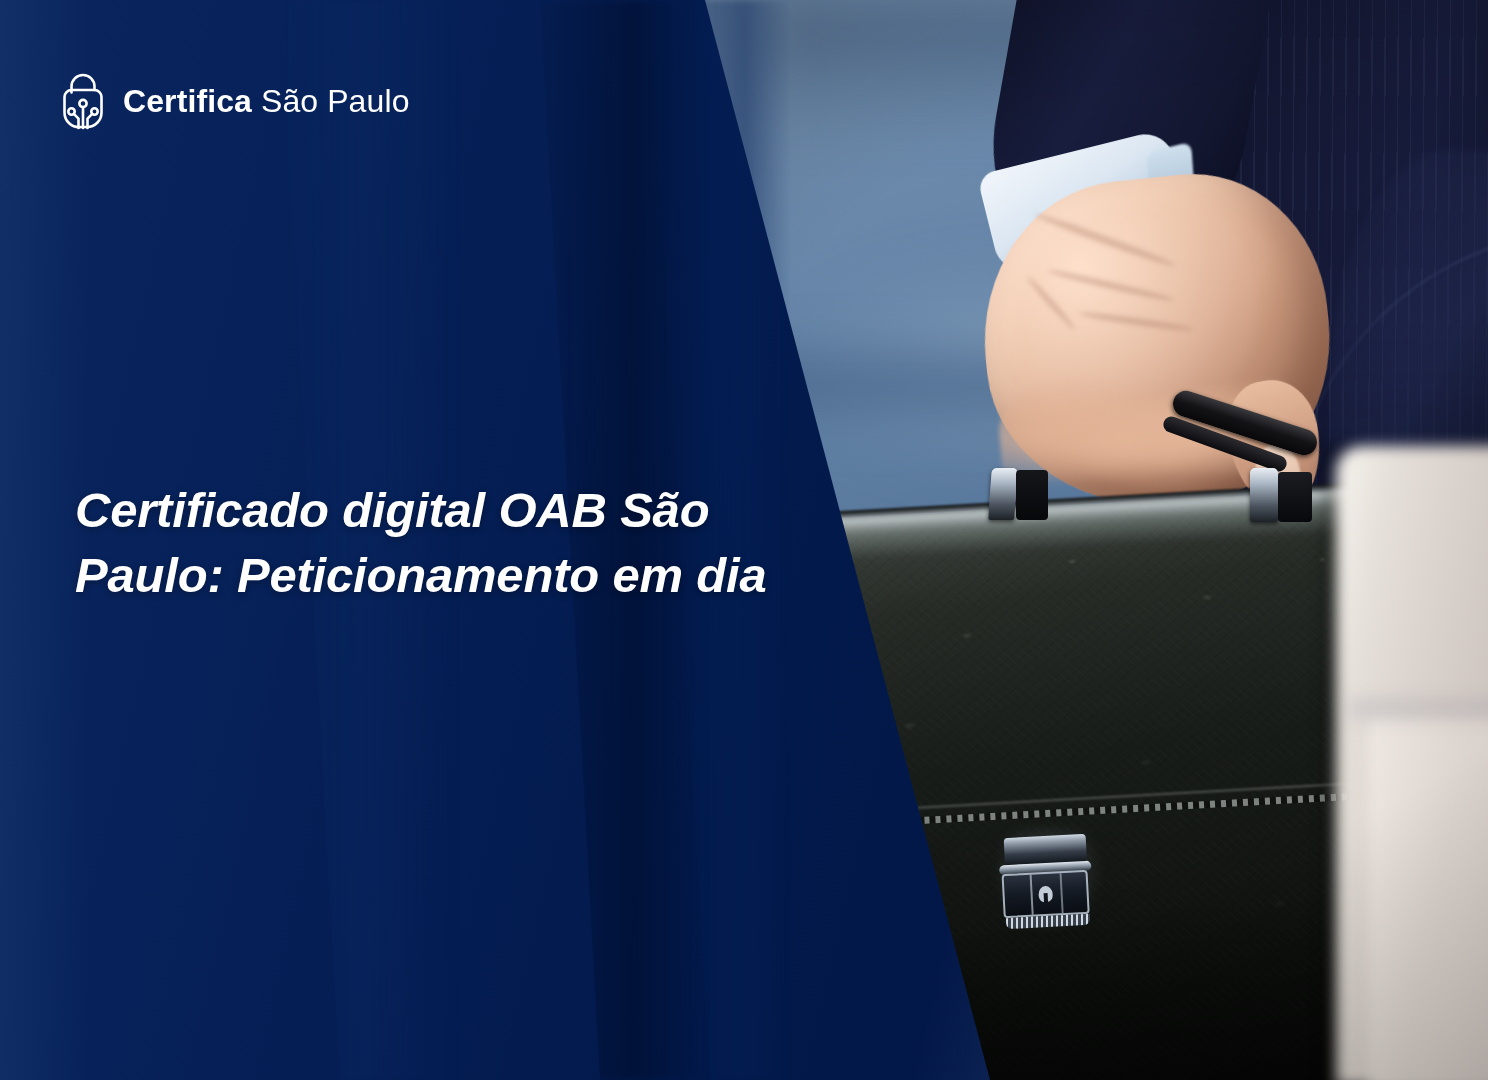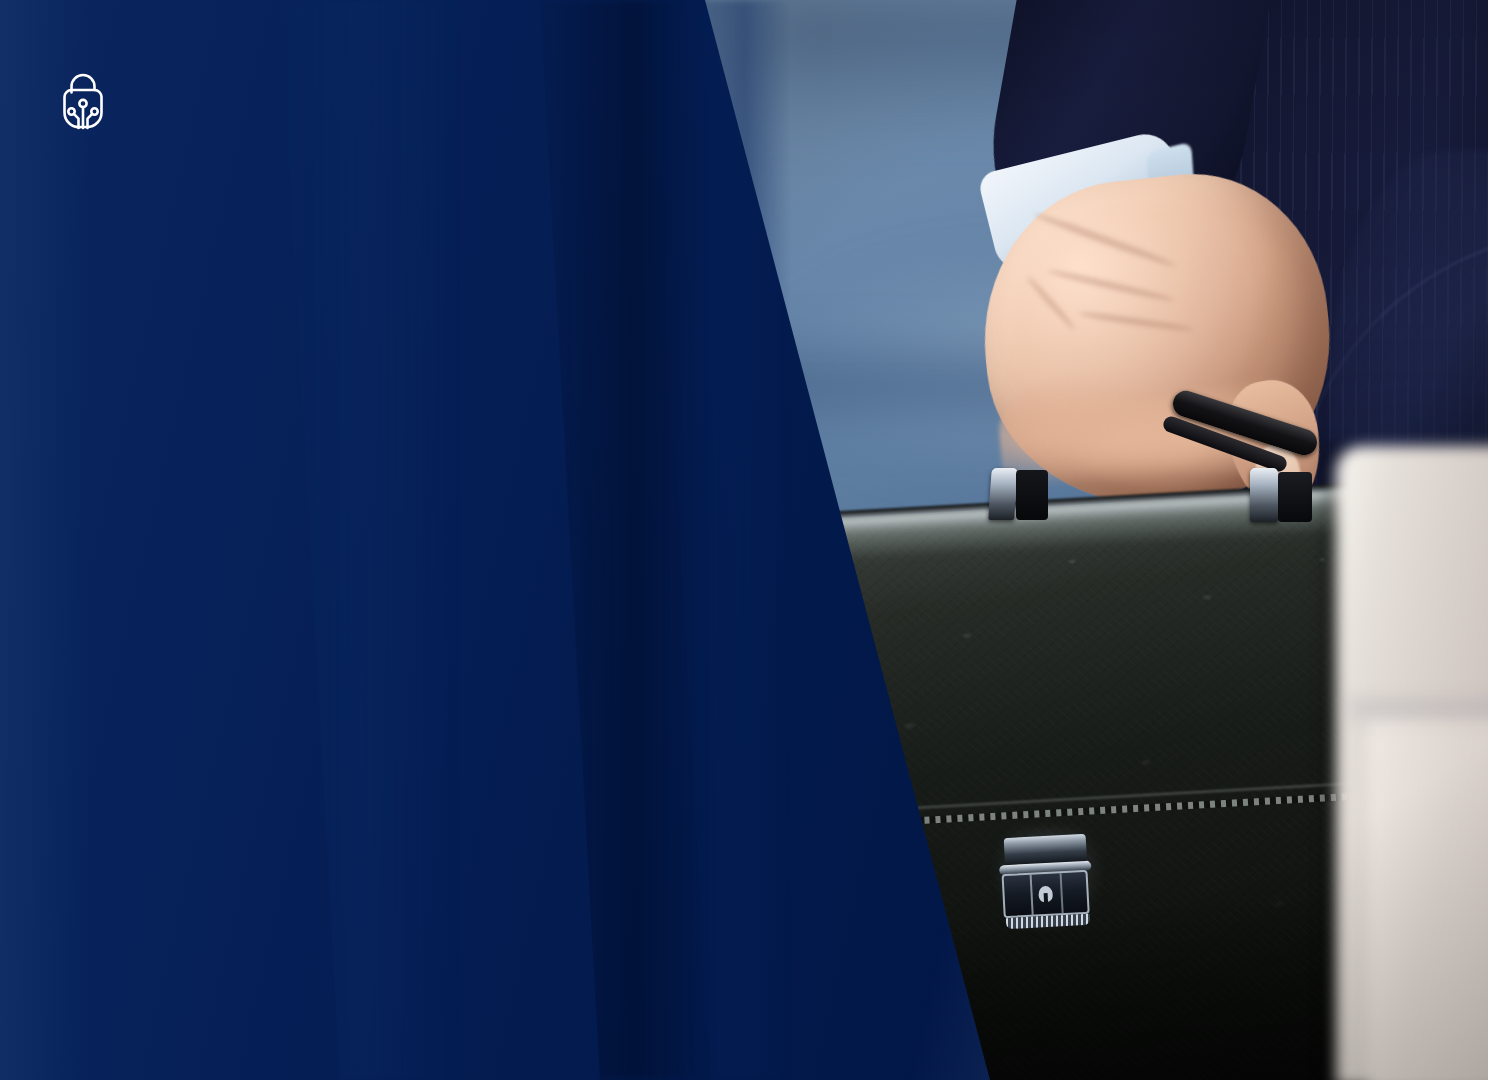--- a/index.html
+++ b/index.html
@@ -443,16 +443,23 @@
         <circle cx="25" cy="33.5" r="3.6"></circle>
         <path d="M25 37.3 V58"></path>
 
         <circle cx="13.5" cy="41.5" r="3.2"></circle>
         <path d="M15.8 43.9 L20.5 48.6 V58"></path>
 
         <circle cx="36.5" cy="41.5" r="3.2"></circle>
         <path d="M34.2 43.9 L29.5 48.6 V58"></path>
       </svg>
     </span>
+    <span class="logo-text">
+      <span class="b">Certifica</span><span class="r">&nbsp;</span><span class="r">São Paulo</span>
+    </span>
   </div>
 
+  <h1 class="headline">
+    <span>Certificado digital OAB São</span><br>
+    <span>Paulo: Peticionamento em dia</span>
+  </h1>
 
 </div>
 
 </body></html>

